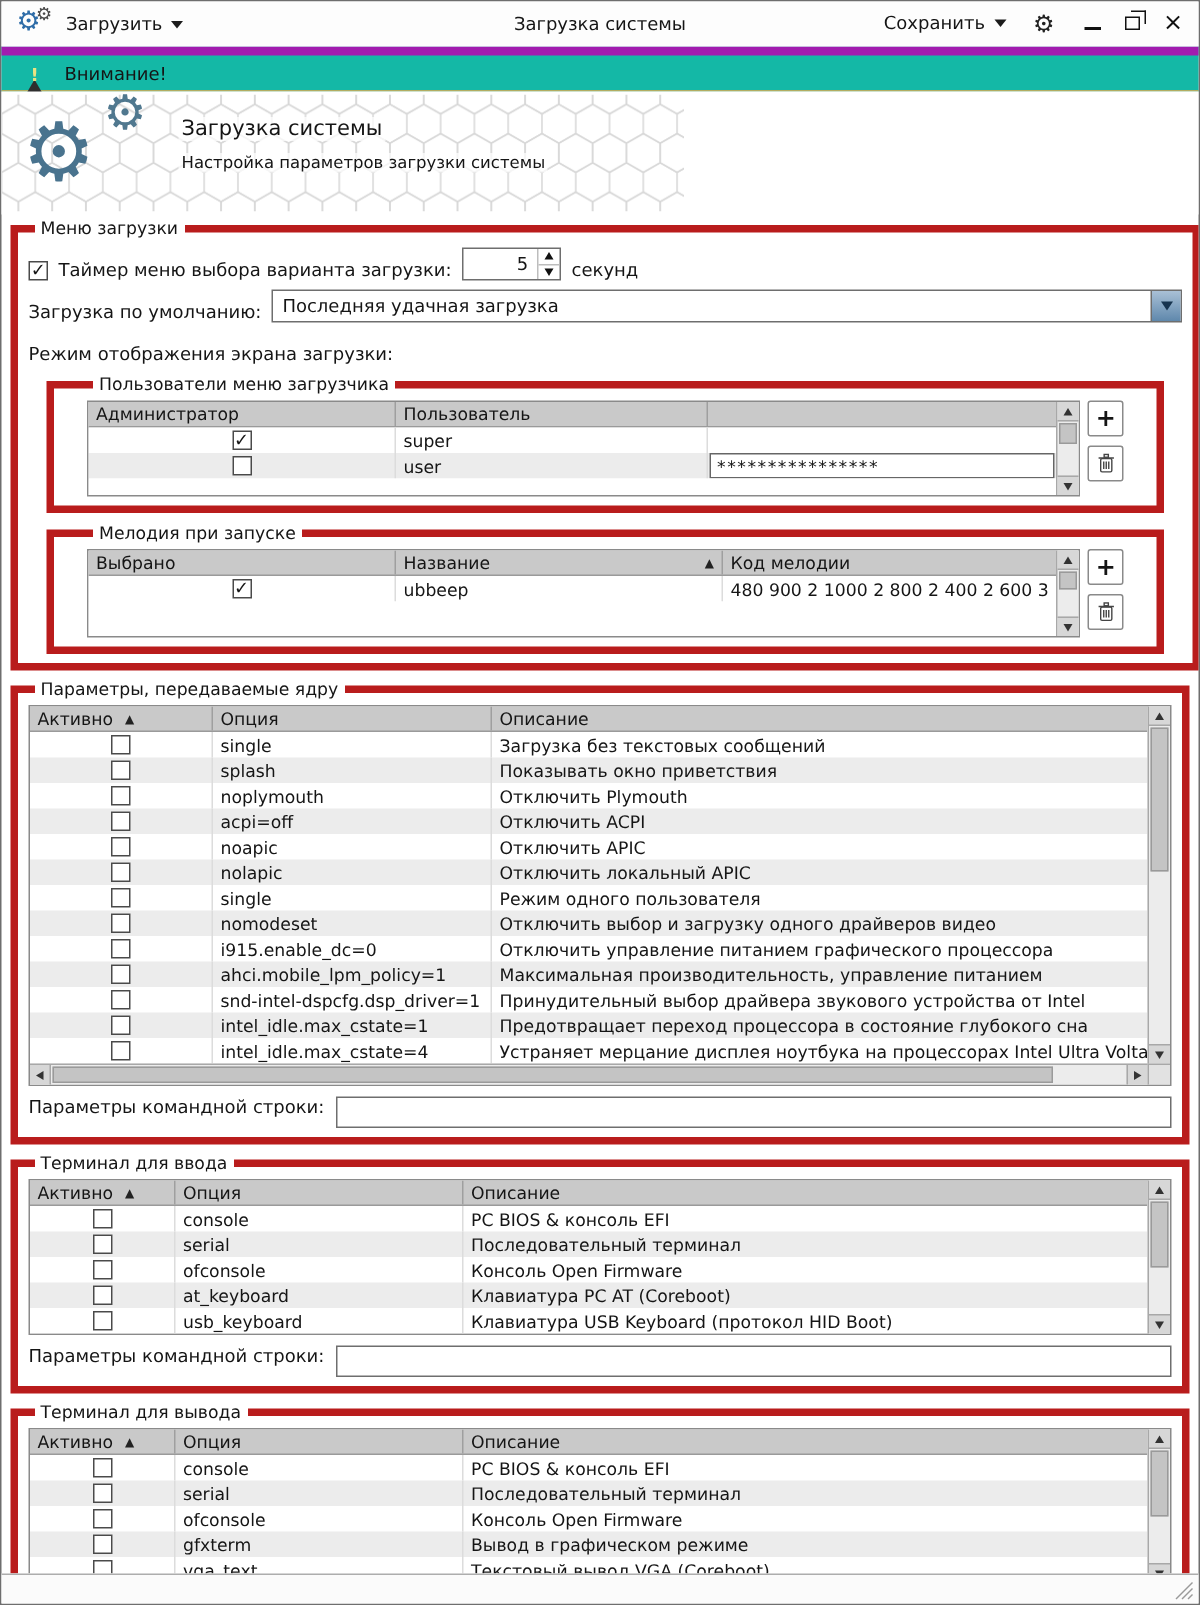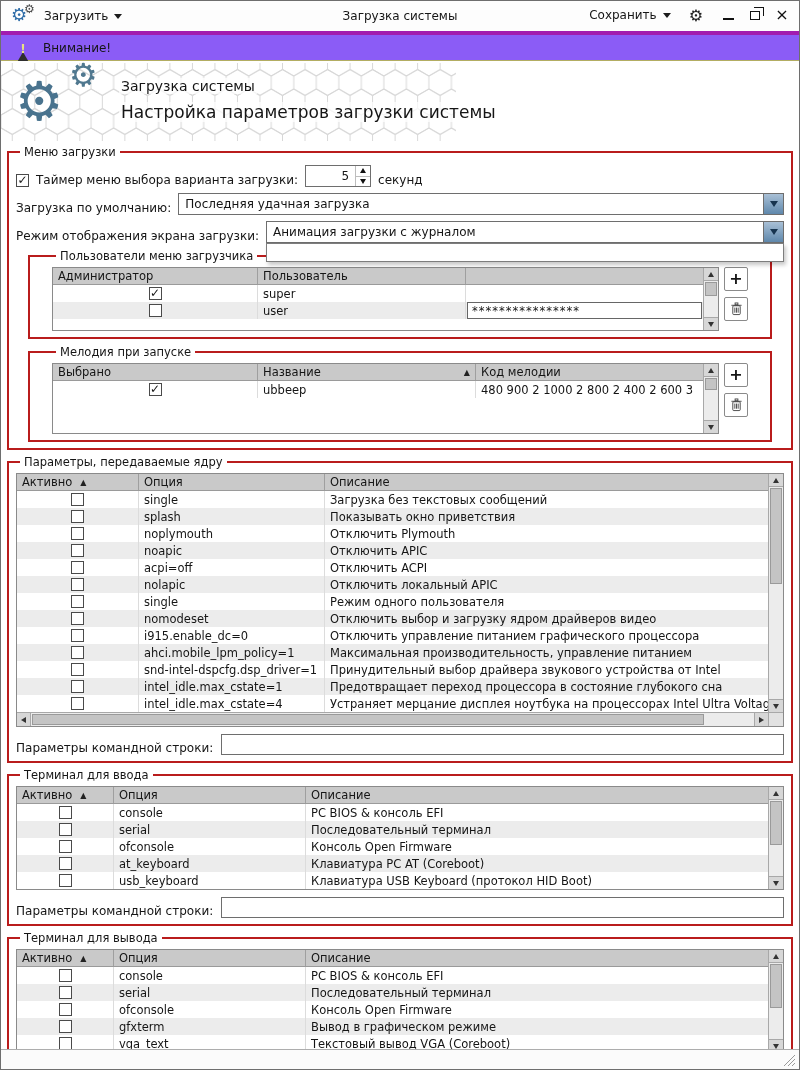--- a/index.html
+++ b/index.html
@@ -20,38 +20,38 @@
 .gear-plain{font-size:16px;color:#222;line-height:1}
 .win-btns{display:flex;align-items:center;gap:13px}
 .wb{display:flex;align-items:flex-end;justify-content:center;width:14px;height:14px}
 .wb-min{width:11px;height:2px;background:#111;margin-bottom:2px}
 .wb-maxwrap{align-items:center}
 .wb-max{width:10px;height:9px;border:1.5px solid #111;position:relative;background:#fdfdfd}
 .wb-max::before{content:"";position:absolute;left:2.5px;top:-4.5px;width:9px;height:8px;border:1.5px solid #111;border-left:none;border-bottom:none}
 .wb-close{font-size:16px;line-height:14px;color:#111;align-items:center}
 
 
-.warnbar{flex:0 0 30px;background:#8b5cf6;border-top:4px solid #a21caf;border-bottom:1px solid #b3ad62;display:flex;align-items:center;gap:9px;padding:0 11px}
+.warnbar{flex:0 0 30px;background:#14b8a6;border-top:6px solid #a21caf;border-bottom:1px solid #b3ad62;display:flex;align-items:center;gap:9px;padding:0 11px}
 .warn-icon{position:relative;width:22px;height:19px;flex:0 0 22px}
 .warn-icon .tri{width:0;height:0;border-left:11px solid transparent;border-right:11px solid transparent;border-bottom:19px solid #2e2e2e}
 .warn-icon::after{content:"!";position:absolute;left:0;right:0;top:4px;text-align:center;color:#e9e382;font-weight:bold;font-size:12px}
 
 
 .app-header{flex:0 0 82px;position:relative;background:#fff;overflow:hidden}
 .hexbg{position:absolute;left:0;top:2px}
 .logo{position:absolute;left:14px;top:4px;width:104px;height:76px}
 .logo .g1{position:absolute;left:0;top:10px;font-size:54px;color:#49738e;line-height:1}
 .logo .g2{position:absolute;left:54px;top:-6px;font-size:32px;color:#50788f;line-height:1}
 .hdr-text{position:absolute;left:118px;top:17px}
 .hdr-title{font-size:14px;background:rgba(255,255,255,.72);padding:0 2px;display:inline-block}
-.hdr-sub{font-size:17px;margin-top:8px;background:rgba(255,255,255,.72);padding:0 2px;display:block;width:max-content}
+.hdr-sub{font-size:11px;margin-top:8px;background:rgba(255,255,255,.72);padding:0 2px;display:block;width:max-content}
 
 
 .content{flex:1;padding-top:2px;overflow:hidden}
-fieldset{border:2px solid #b91c1c;margin:0 6px 5px;padding:0 7px 6px}
+fieldset{border:5px solid #b91c1c;margin:0 6px 5px;padding:0 7px 6px}
 legend{font-size:11.5px;padding:0 4px;margin-left:4px}
 fieldset fieldset{margin:6px 12px 0;padding:0 22px 6px}
 .form-row{display:flex;align-items:flex-end;gap:7px;margin-top:6px;height:22px}
 .lab{white-space:nowrap}
 
 
 .cb{width:13px;height:13px;border:1px solid #4a4a4a;background:#fff;display:inline-flex;align-items:center;justify-content:center;flex:0 0 13px}
 .cb.checked::after{content:"✓";font-size:12px;line-height:1;margin-top:-1px}
 
 
@@ -120,21 +120,21 @@
 .kwidget .vscroll,.owidget .vscroll{border-left:1px solid #a8a8a8}
 .owidget{border:1px solid #8a8a8a;display:grid;grid-template-columns:1fr 15px;grid-template-rows:102px 14px;background:#fff;margin-top:4px}
 .iwidget{border:1px solid #8a8a8a;display:flex;background:#fff;margin-top:4px;height:104px}
 
 
 .btn-col{display:flex;flex-direction:column;gap:6px;flex:0 0 24px}
 .sq-btn{width:24px;height:24px;border:1px solid #8a8a8a;background:#fff;display:flex;align-items:center;justify-content:center;border-radius:2px}
 .plus{font-size:16px;font-weight:bold;line-height:1}
 
 
-.cmd-row{display:flex;align-items:flex-end;gap:8px;margin-top:7px}
+.cmd-row{display:flex;align-items:flex-start;gap:8px;margin-top:7px}
 .cmd-input{flex:1;height:21px;border:1px solid #6e6e6e;background:#fff;font:inherit;padding:0 4px}
 
 
 .statusbar{flex:0 0 20px;border-top:1px solid #adadad;background:#fbfbfb;position:relative}
 .grip{position:absolute;right:3px;bottom:2px}
 </style>
 </head>
 <body>
 
 <div class="window">
@@ -225,29 +225,20 @@
         <span class="combo">
           <span class="combo-text">Последняя удачная загрузка</span>
           <span class="combo-btn">
               <i class="tri-dn-c"></i>
             </span>
         </span>
       </div>
 
       <div class="form-row">
         <span class="lab">Режим отображения экрана загрузки:</span>
-        <span class="combo-wrap">
-          <span class="combo">
-            <span class="combo-text">Анимация загрузки с журналом</span>
-            <span class="combo-btn">
-                <i class="tri-dn-c"></i>
-              </span>
-          </span>
-          <span class="popup"><span class="popup-item"></span><span class="popup-item"></span><span class="popup-item"></span></span>
-        </span>
       </div>
 
       <fieldset>
         <legend>Пользователи меню загрузчика</legend>
         <div class="tw-row">
           <div class="table-frame" style="height:64px">
             <div class="tbl ugrid">
               <div class="thead">
                 <div class="hcell c1">Администратор</div>
                 <div class="hcell c2">Пользователь</div>
@@ -299,21 +290,21 @@
                 <line x1="8.8" y1="6" x2="8.8" y2="11.5" stroke="#444"></line>
               </svg>
             </span>
           </div>
         </div>
       </fieldset>
 
       <fieldset>
         <legend>Мелодия при запуске</legend>
         <div class="tw-row">
-          <div class="table-frame" style="height:71px">
+          <div class="table-frame" style="height:59px">
             <div class="tbl mgrid">
               <div class="thead">
                 <div class="hcell c1">Выбрано</div>
                 <div class="hcell c2 hs">
                   <span>Название</span>
                   <span class="sort">▲</span>
                 </div>
                 <div class="hcell c3">Код мелодии</div>
               </div>
               <div class="tbody">
@@ -389,50 +380,50 @@
               <div class="cell cbx c1">
                   <span class="cb"></span>
                 </div>
               <div class="cell c2">noplymouth</div>
               <div class="cell c3">Отключить Plymouth</div>
             </div>
               <div class="trow">
               <div class="cell cbx c1">
                   <span class="cb"></span>
                 </div>
+              <div class="cell c2">acpi=off</div>
+              <div class="cell c3">Отключить ACPI</div>
+            </div>
+              <div class="trow">
+              <div class="cell cbx c1">
+                  <span class="cb"></span>
+                </div>
               <div class="cell c2">noapic</div>
               <div class="cell c3">Отключить APIC</div>
             </div>
               <div class="trow">
               <div class="cell cbx c1">
                   <span class="cb"></span>
                 </div>
-              <div class="cell c2">acpi=off</div>
-              <div class="cell c3">Отключить ACPI</div>
-            </div>
-              <div class="trow">
-              <div class="cell cbx c1">
-                  <span class="cb"></span>
-                </div>
               <div class="cell c2">nolapic</div>
               <div class="cell c3">Отключить локальный APIC</div>
             </div>
               <div class="trow">
               <div class="cell cbx c1">
                   <span class="cb"></span>
                 </div>
               <div class="cell c2">single</div>
               <div class="cell c3">Режим одного пользователя</div>
             </div>
               <div class="trow">
               <div class="cell cbx c1">
                   <span class="cb"></span>
                 </div>
               <div class="cell c2">nomodeset</div>
-              <div class="cell c3">Отключить выбор и загрузку ядром драйверов видео</div>
+              <div class="cell c3">Отключить выбор и загрузку одного драйверов видео</div>
             </div>
               <div class="trow">
               <div class="cell cbx c1">
                   <span class="cb"></span>
                 </div>
               <div class="cell c2">i915.enable_dc=0</div>
               <div class="cell c3">Отключить управление питанием графического процессора</div>
             </div>
               <div class="trow">
               <div class="cell cbx c1">

